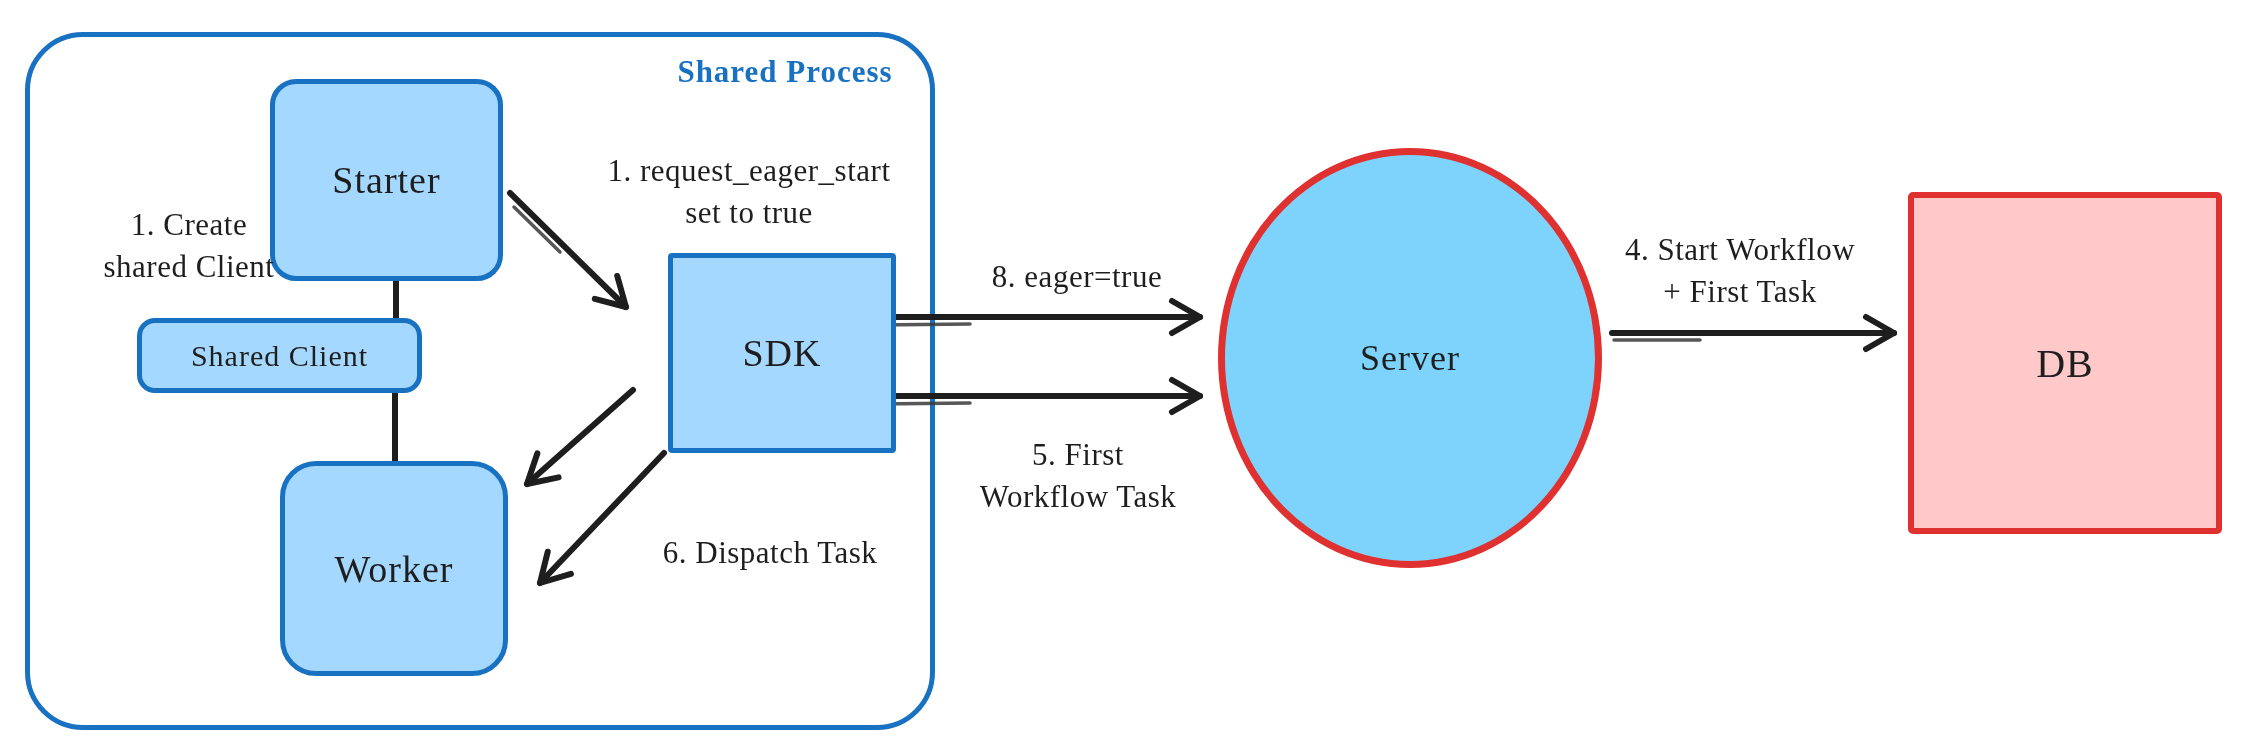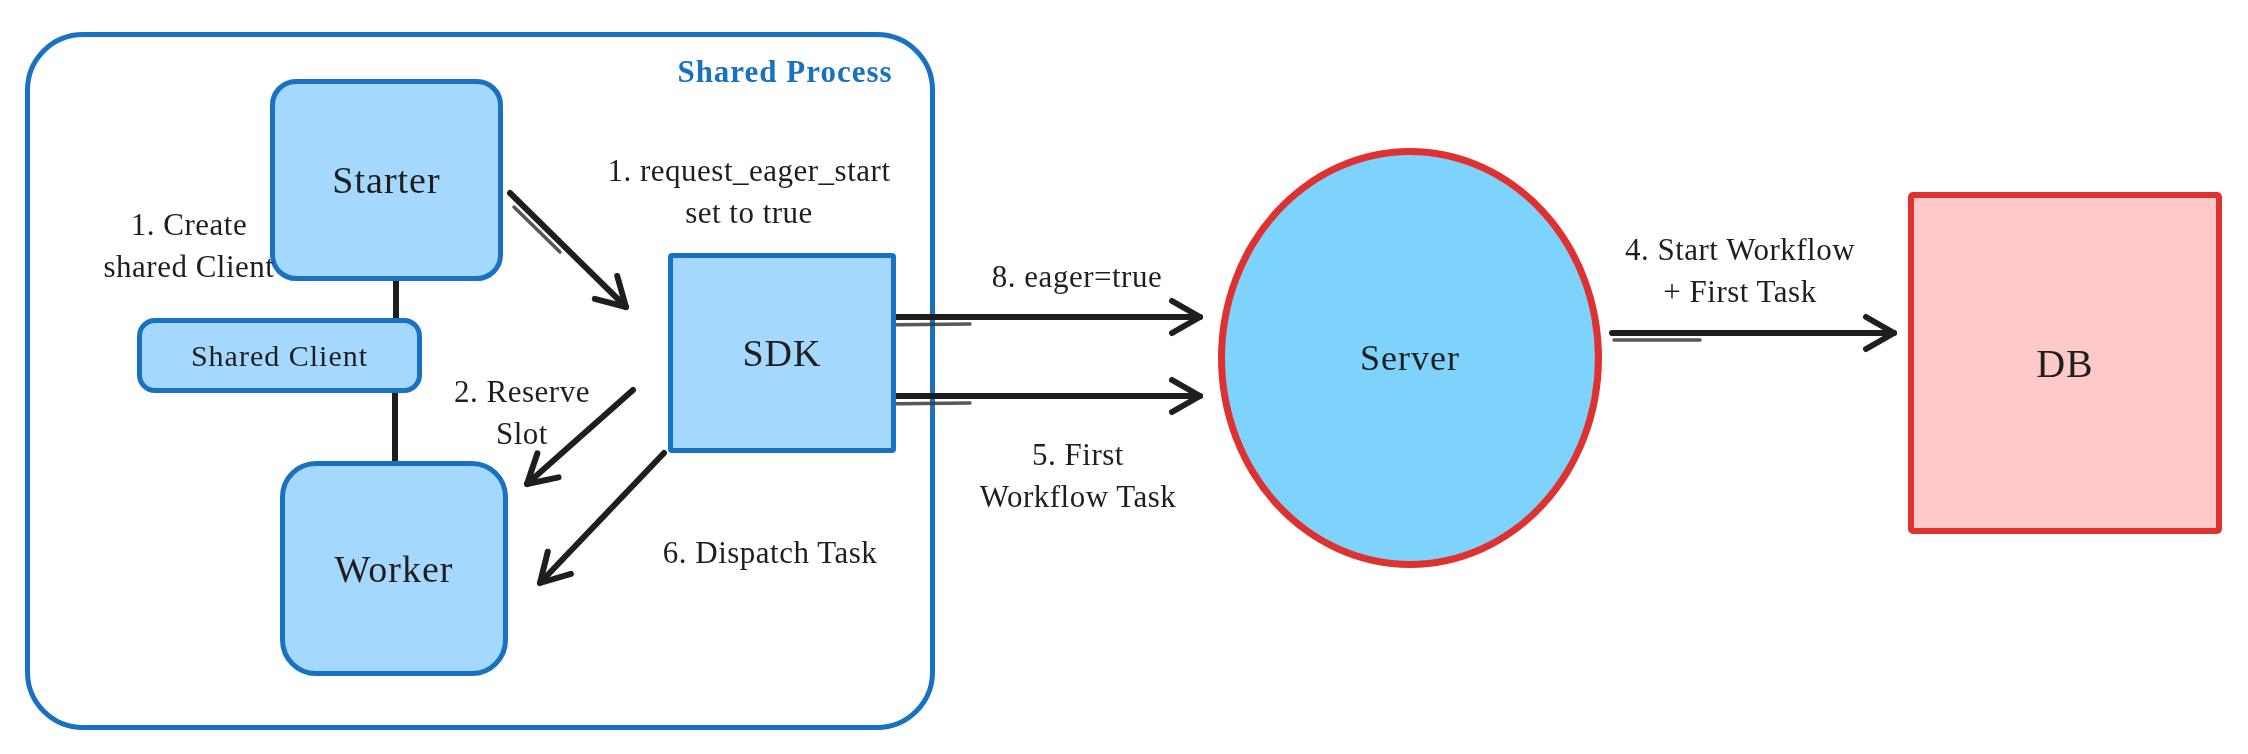--- a/index.html
+++ b/index.html
@@ -163,22 +163,20 @@
   <div class="node-db">
     <span>DB</span>
   </div>
 
   <div class="note note-create">1. Create
 shared Client</div>
 
   <div class="note note-eagerset">1. request_eager_start
 set to true</div>
 
-  <div class="note note-reserve">2. Reserve
-Slot</div>
 
   <div class="note note-dispatch">6. Dispatch Task</div>
 
   <div class="note note-eagertrue">8. eager=true</div>
 
   <div class="note note-firsttask">5. First
 Workflow Task</div>
 
   <div class="note note-startwf">4. Start Workflow
 + First Task</div>

